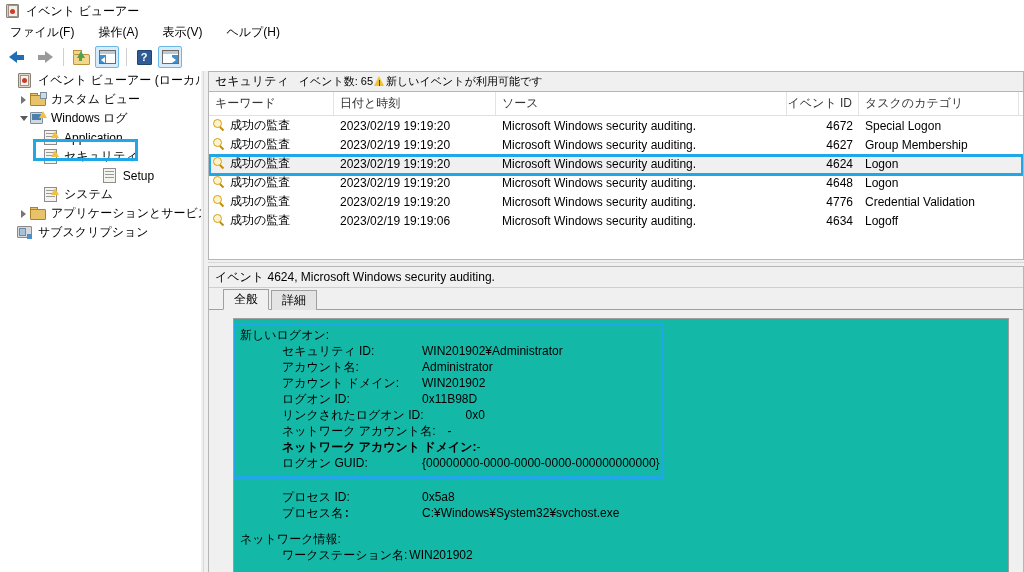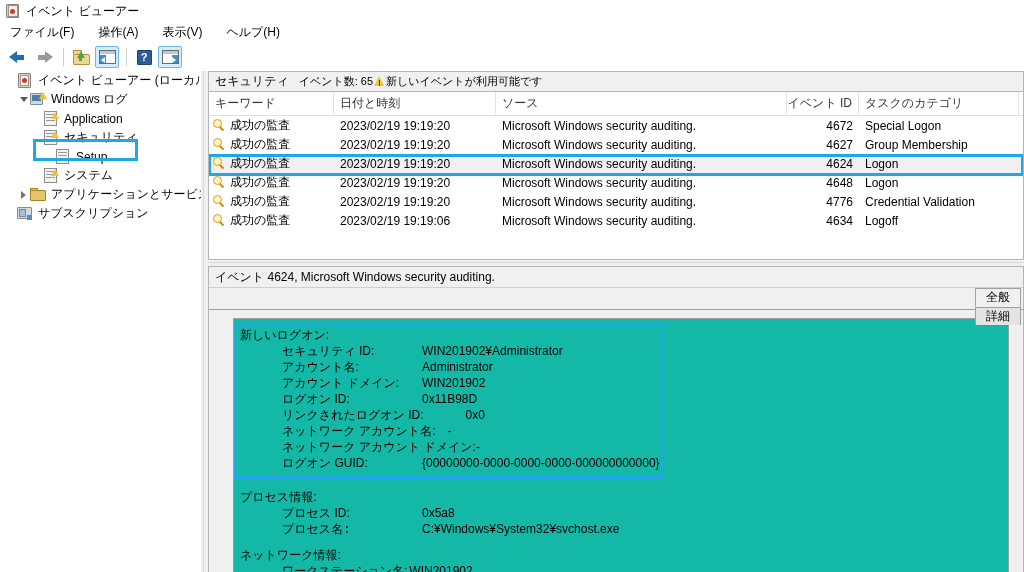--- a/index.html
+++ b/index.html
@@ -124,21 +124,21 @@
   .kwicon{width:13px;height:13px;position:relative;margin-left:4px;margin-right:4px;flex:none;}
   .kwicon .glass{position:absolute;left:0;top:0;width:9px;height:9px;border:1.6px solid #d8a00a;border-radius:50%;box-sizing:border-box;background:#fdf3cf;}
   .kwicon .handle{position:absolute;left:7px;top:7px;width:5px;height:1.8px;background:#c08f09;transform:rotate(45deg);transform-origin:left center;}
 
   .splith{height:6px;background:#f0f0f0;position:relative;flex:none;}
   .splith:after{content:"";position:absolute;left:0;right:0;top:2px;height:1px;background:#d9d9d9;}
 
   
   .details{flex:1;border:1px solid #b5b5b5;border-bottom:none;box-sizing:border-box;background:#f0f0f0;display:flex;flex-direction:column;overflow:hidden;}
   .det-head{height:20px;background:#f0f0f0;border-bottom:1px solid #cfcfcf;display:flex;align-items:center;padding-left:6px;font-size:12px;}
-  .tabsrow{height:22px;display:flex;align-items:flex-end;padding-left:14px;background:#f0f0f0;position:relative;flex-direction:column;}
+  .tabsrow{height:22px;display:flex;align-items:flex-end;padding-left:14px;background:#f0f0f0;position:relative;}
   .tabsrow:after{content:"";position:absolute;left:0;right:0;bottom:0;height:1px;background:#a0a0a0;}
   .tab{height:20px;min-width:44px;padding:0 10px;display:flex;align-items:center;justify-content:center;font-size:12px;
        border:1px solid #a0a0a0;border-bottom:none;background:#e4e4e4;margin-right:2px;box-sizing:border-box;position:relative;z-index:2;}
   .tab.active{background:#f0f0f0;height:21px;border-bottom:1px solid #f0f0f0;}
 
   .detbody{flex:1;position:relative;padding:8px 0 0 14px;overflow:hidden;}
   .detbox{position:absolute;left:24px;top:8px;right:14px;bottom:0;background:#14b8a6;border:1px solid #9e9e9e;border-bottom:none;overflow:hidden;}
   .detinner{position:absolute;left:0;top:0;right:0;bottom:0;padding:8px 0 0 0;}
   .dline{height:16px;font-size:12px;color:#000;white-space:pre;line-height:16px;}
   .dsec{padding-left:6px;font-weight:normal;}
@@ -214,36 +214,43 @@
 
     <div class="sidebar">
       <div id="tree-host">
           <div class="tnode" style="padding-left: 4px;">
             <span class="exp"></span>
             <span class="ti"><span class="ic-root"><span class="b"></span><span class="w"></span><span class="r"></span></span></span>
             <span class="tl">イベント ビューアー (ローカル)</span>
           </div>
           <div class="tnode" style="padding-left: 17px;">
             <span class="exp">
+              <span class="chev chev-r"></span>
+            </span>
+            <span class="ti"><span class="ic-folder"><span class="t"></span><span class="f"></span><span class="g"></span></span></span>
+            <span class="tl">カスタム ビュー</span>
+          </div>
+          <div class="tnode" style="padding-left: 17px;">
+            <span class="exp">
               <span class="chev chev-d"></span>
             </span>
             <span class="ti"><span class="ic-win"><span class="m"></span><span class="s"></span><span class="warn"></span></span></span>
             <span class="tl">Windows ログ</span>
           </div>
           <div class="tnode" style="padding-left: 30px;">
             <span class="exp"></span>
             <span class="ti"><span class="ic-log"><span class="b"></span><span class="l1"></span><span class="l2"></span><span class="l3"></span><span class="warn"></span></span></span>
             <span class="tl">Application</span>
           </div>
           <div class="tnode" style="padding-left: 30px;">
             <span class="exp"></span>
             <span class="ti"><span class="ic-log"><span class="b"></span><span class="l1"></span><span class="l2"></span><span class="l3"></span><span class="warn"></span></span></span>
             <span class="tl">セキュリティ</span>
           </div>
-          <div class="tnode" style="padding-left: 42px;">
+          <div class="tnode" style="padding-left: 42px; justify-content: center;">
             <span class="exp"></span>
             <span class="ti"><span class="ic-log"><span class="b"></span><span class="l1"></span><span class="l2"></span><span class="l3"></span></span></span>
             <span class="tl">Setup</span>
           </div>
           <div class="tnode" style="padding-left: 30px;">
             <span class="exp"></span>
             <span class="ti"><span class="ic-log"><span class="b"></span><span class="l1"></span><span class="l2"></span><span class="l3"></span><span class="warn"></span></span></span>
             <span class="tl">システム</span>
           </div>
           <div class="tnode" style="padding-left: 17px;">
@@ -380,27 +387,26 @@
           <div class="detbox">
             <div class="detinner" id="det-host">
                 <div style="position: relative; margin-bottom: 8px;">
                   <div class="dline dsec">新しいログオン:</div>
                   <div class="dline"><span class="dlabel" style="min-width: 140px;">セキュリティ ID:</span><span class="dval">WIN201902¥Administrator</span></div>
                   <div class="dline"><span class="dlabel" style="min-width: 140px;">アカウント名:</span><span class="dval">Administrator</span></div>
                   <div class="dline"><span class="dlabel" style="min-width: 140px;">アカウント ドメイン:</span><span class="dval">WIN201902</span></div>
                   <div class="dline"><span class="dlabel" style="min-width: 140px;">ログオン ID:</span><span class="dval">0x11B98D</span></div>
                   <div class="dline"><span class="dlabel" style="min-width: 140px;">リンクされたログオン ID:</span><span class="dval" style="padding-left: 42px;">0x0</span></div>
                   <div class="dline"><span class="dlabel" style="min-width: 140px;">ネットワーク アカウント名:</span><span class="dval" style="padding-left: 12px;">-</span></div>
-                  <div class="dline"><span class="dlabel" style="min-width: 140px;">ネットワーク アカウント ドメイン:</span><span class="dval">-</span></div>
+                  <div class="dline"><span class="dlabel" style="min-width: 140px; font-weight: bold;">ネットワーク アカウント ドメイン:</span><span class="dval">-</span></div>
                   <div class="dline"><span class="dlabel" style="min-width: 140px;">ログオン GUID:</span><span class="dval">{00000000-0000-0000-0000-000000000000}</span></div>
                   <div class="annot" style="left: -2px; top: -4px; width: 432px; height: 156px;"></div>
                 </div>
                 <div class="dline" style="height: 10px;"></div>
                 <div style="position: relative;">
-                  <div class="dline dsec">プロセス情報:</div>
                   <div class="dline"><span class="dlabel" style="min-width: 140px;">プロセス ID:</span><span class="dval">0x5a8</span></div>
                   <div class="dline"><span class="dlabel" style="min-width: 140px; font-family: Liberation Mono, monospace;">プロセス名:</span><span class="dval">C:¥Windows¥System32¥svchost.exe</span></div>
                 </div>
                 <div class="dline" style="height: 10px;"></div>
                 <div style="position: relative;">
                   <div class="dline dsec">ネットワーク情報:</div>
                   <div class="dline"><span class="dlabel" style="min-width: 0px; padding-right: 2px;">ワークステーション名:</span><span class="dval">WIN201902</span></div>
                 </div>
               </div>
           </div>

